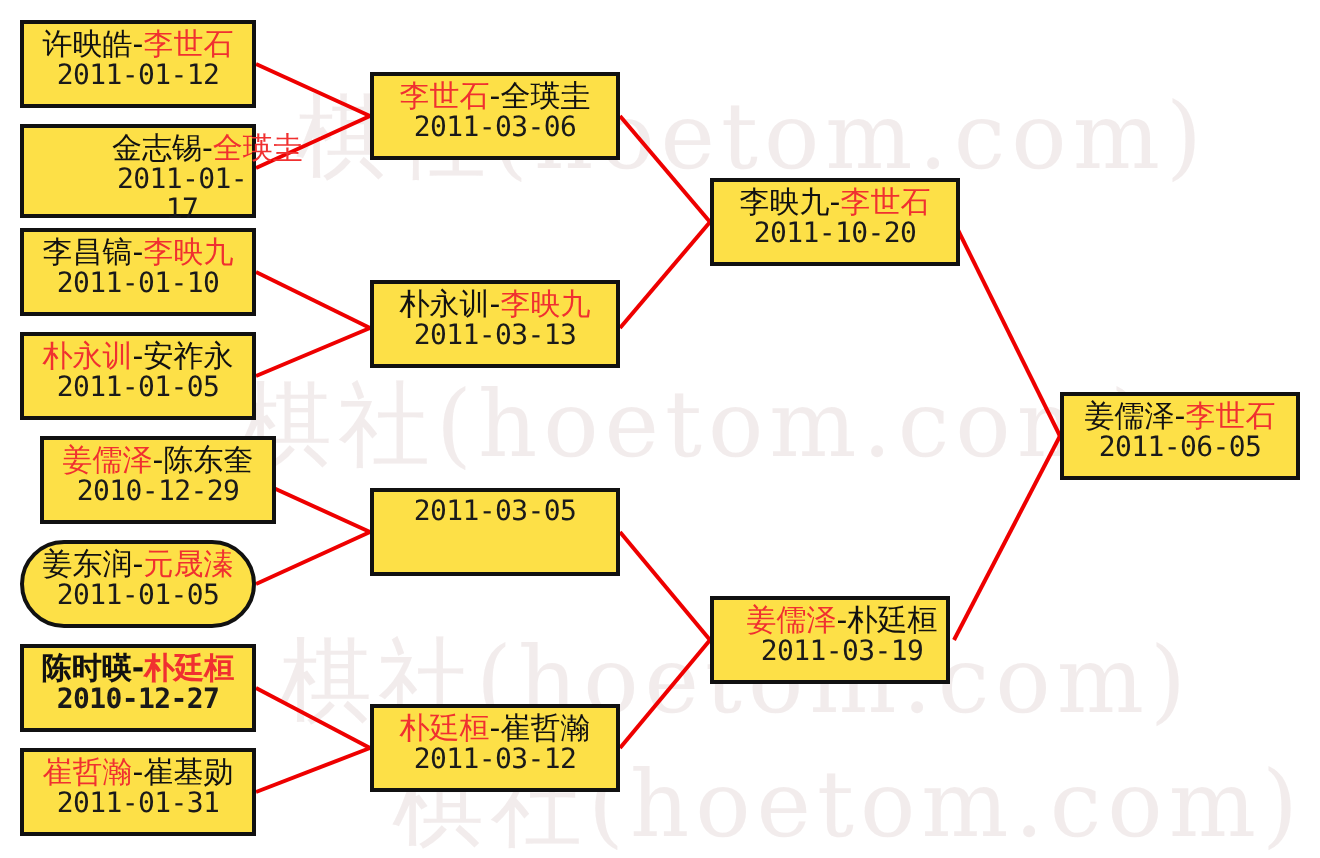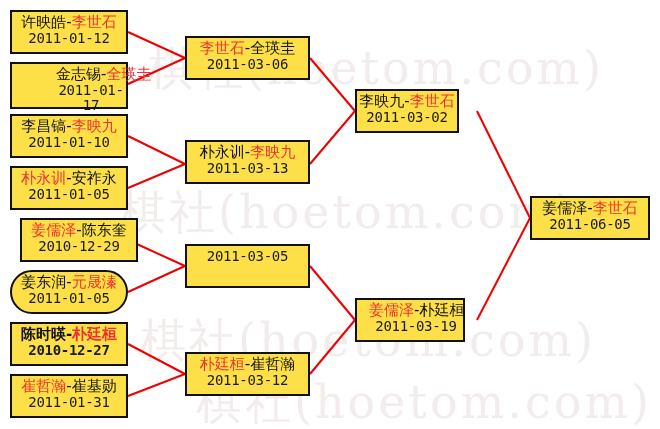--- a/index.html
+++ b/index.html
@@ -142,25 +142,25 @@
         <div class="players"><span class="p-lose">朴永训</span><span class="dash">-</span><span class="p-win">李映九</span></div>
         <div class="date">2011-03-13</div>
       </div>
       <div class="match-box" style="left: 185px; top: 244px; width: 125px; height: 44px;">
         <div class="date">2011-03-05</div>
       </div>
       <div class="match-box" style="left: 185px; top: 352px; width: 125px; height: 44px;">
         <div class="players"><span class="p-win">朴廷桓</span><span class="dash">-</span><span class="p-lose">崔哲瀚</span></div>
         <div class="date">2011-03-12</div>
       </div>
-      <div class="match-box" style="left: 355px; top: 89px; width: 104px; height: 44px;">
+      <div class="match-box" style="left: 355px; top: 89px; width: 125px; height: 44px;">
         <div class="players"><span class="p-lose">李映九</span><span class="dash">-</span><span class="p-win">李世石</span></div>
-        <div class="date">2011-03-02</div>
+        <div class="date">2011-10-20</div>
       </div>
-      <div class="match-box" style="left: 355px; top: 298px; width: 110px; height: 44px; padding-left: 12px;">
+      <div class="match-box" style="left: 355px; top: 298px; width: 120px; height: 44px; padding-left: 12px;">
         <div class="players"><span class="p-win">姜儒泽</span><span class="dash">-</span><span class="p-lose">朴廷桓</span></div>
         <div class="date">2011-03-19</div>
       </div>
       <div class="match-box" style="left: 530px; top: 196px; width: 120px; height: 44px;">
         <div class="players"><span class="p-lose">姜儒泽</span><span class="dash">-</span><span class="p-win">李世石</span></div>
         <div class="date">2011-06-05</div>
       </div>
     </div>
 
 </div>

